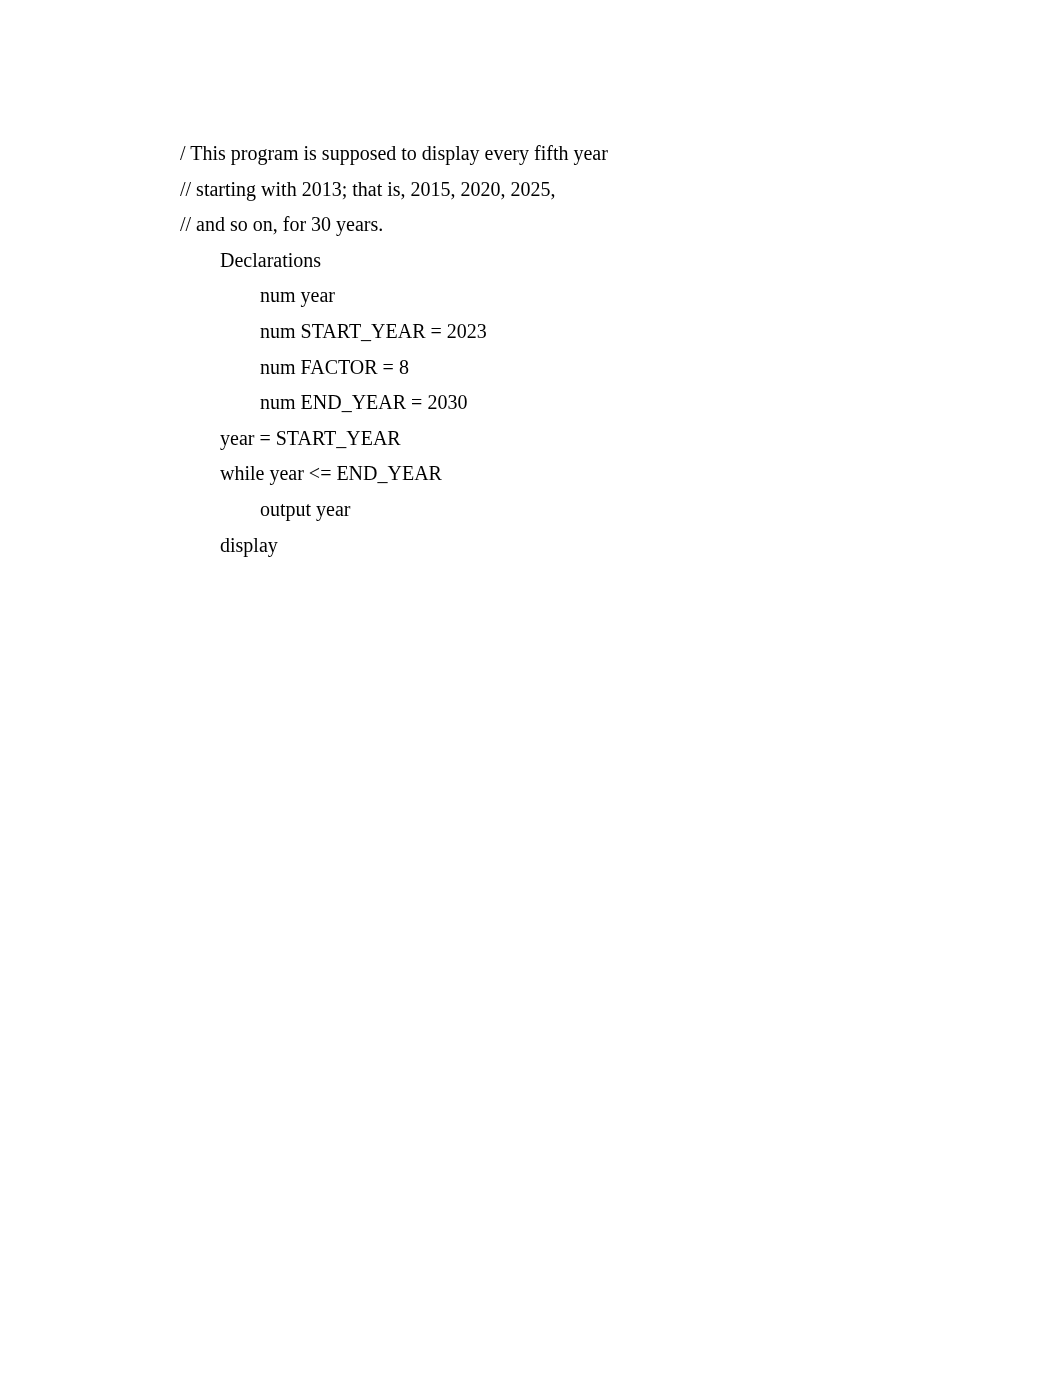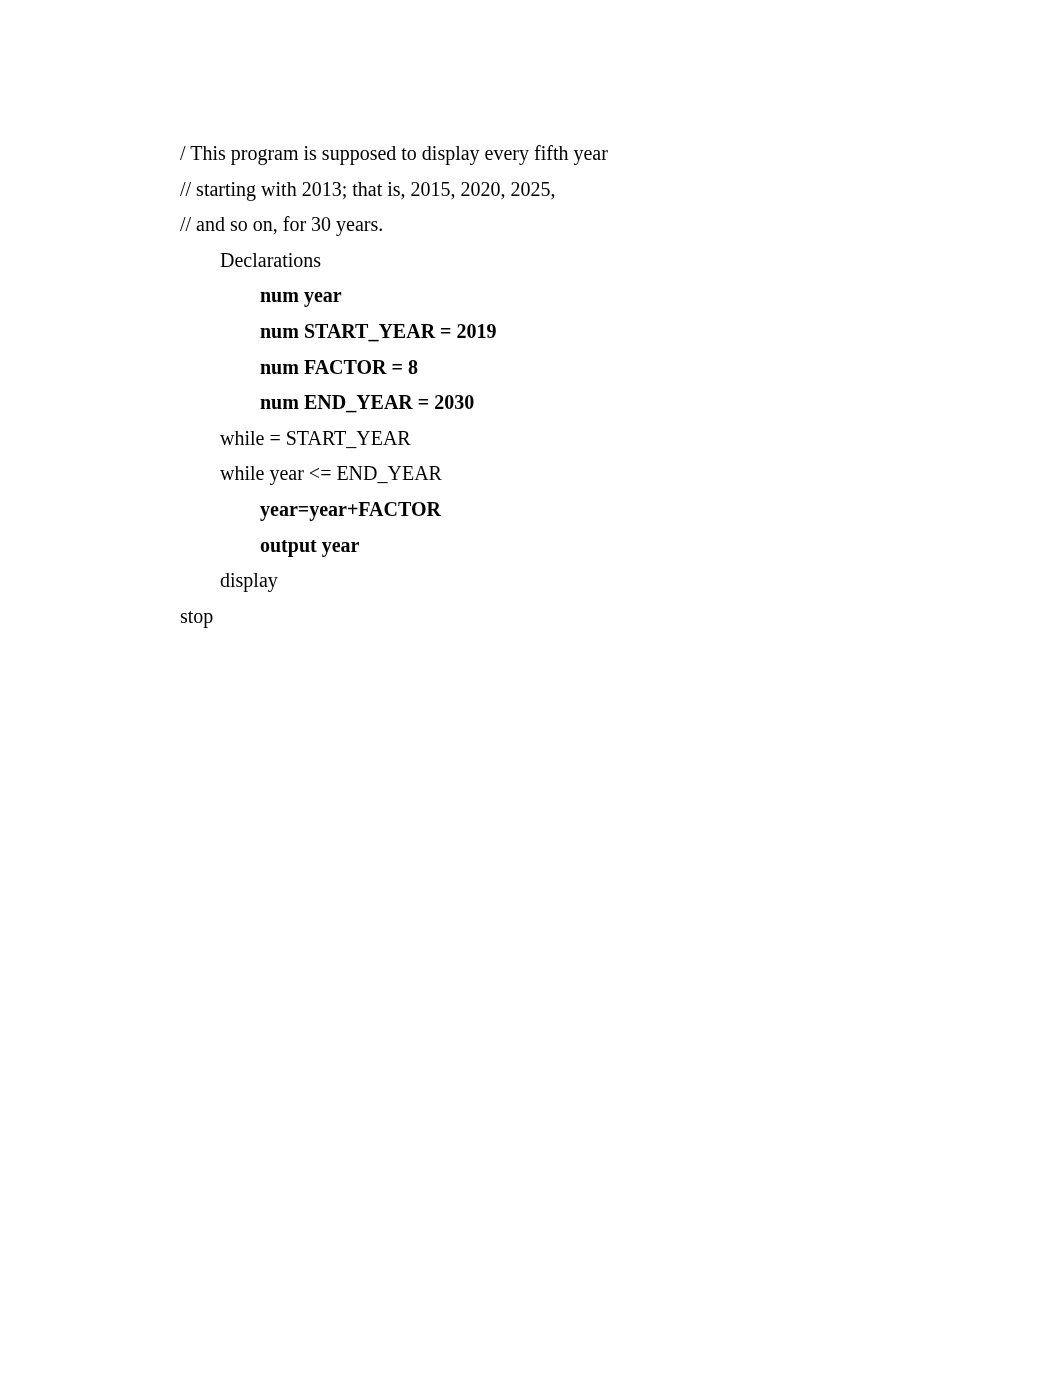--- a/index.html
+++ b/index.html
@@ -19,34 +19,31 @@
       line-height: 1.18;
     }
     .code-line {
       white-space: pre;
     }
     .indent-1 {
       padding-left: 40px;
     }
     .indent-2 {
       padding-left: 80px;
-      font-weight: bold;
     }
   </style>
 </head>
 <body>
 
 <div>
   <div class="code-line">/ This program is supposed to display every fifth year</div>
   <div class="code-line">// starting with 2013; that is, 2015, 2020, 2025,</div>
   <div class="code-line">// and so on, for 30 years.</div>
   <div class="code-line indent-1">Declarations</div>
   <div class="code-line indent-2">num year</div>
-  <div class="code-line indent-2">num START_YEAR = 2019</div>
+  <div class="code-line indent-2">num START_YEAR = 2023</div>
   <div class="code-line indent-2">num FACTOR = 8</div>
   <div class="code-line indent-2">num END_YEAR = 2030</div>
-  <div class="code-line indent-1">while = START_YEAR</div>
+  <div class="code-line indent-1">year = START_YEAR</div>
   <div class="code-line indent-1">while year &lt;= END_YEAR</div>
-  <div class="code-line indent-2">year=year+FACTOR</div>
   <div class="code-line indent-2">output year</div>
   <div class="code-line indent-1">display</div>
-  <div class="code-line">stop</div>
 </div>
 
 </body></html>

